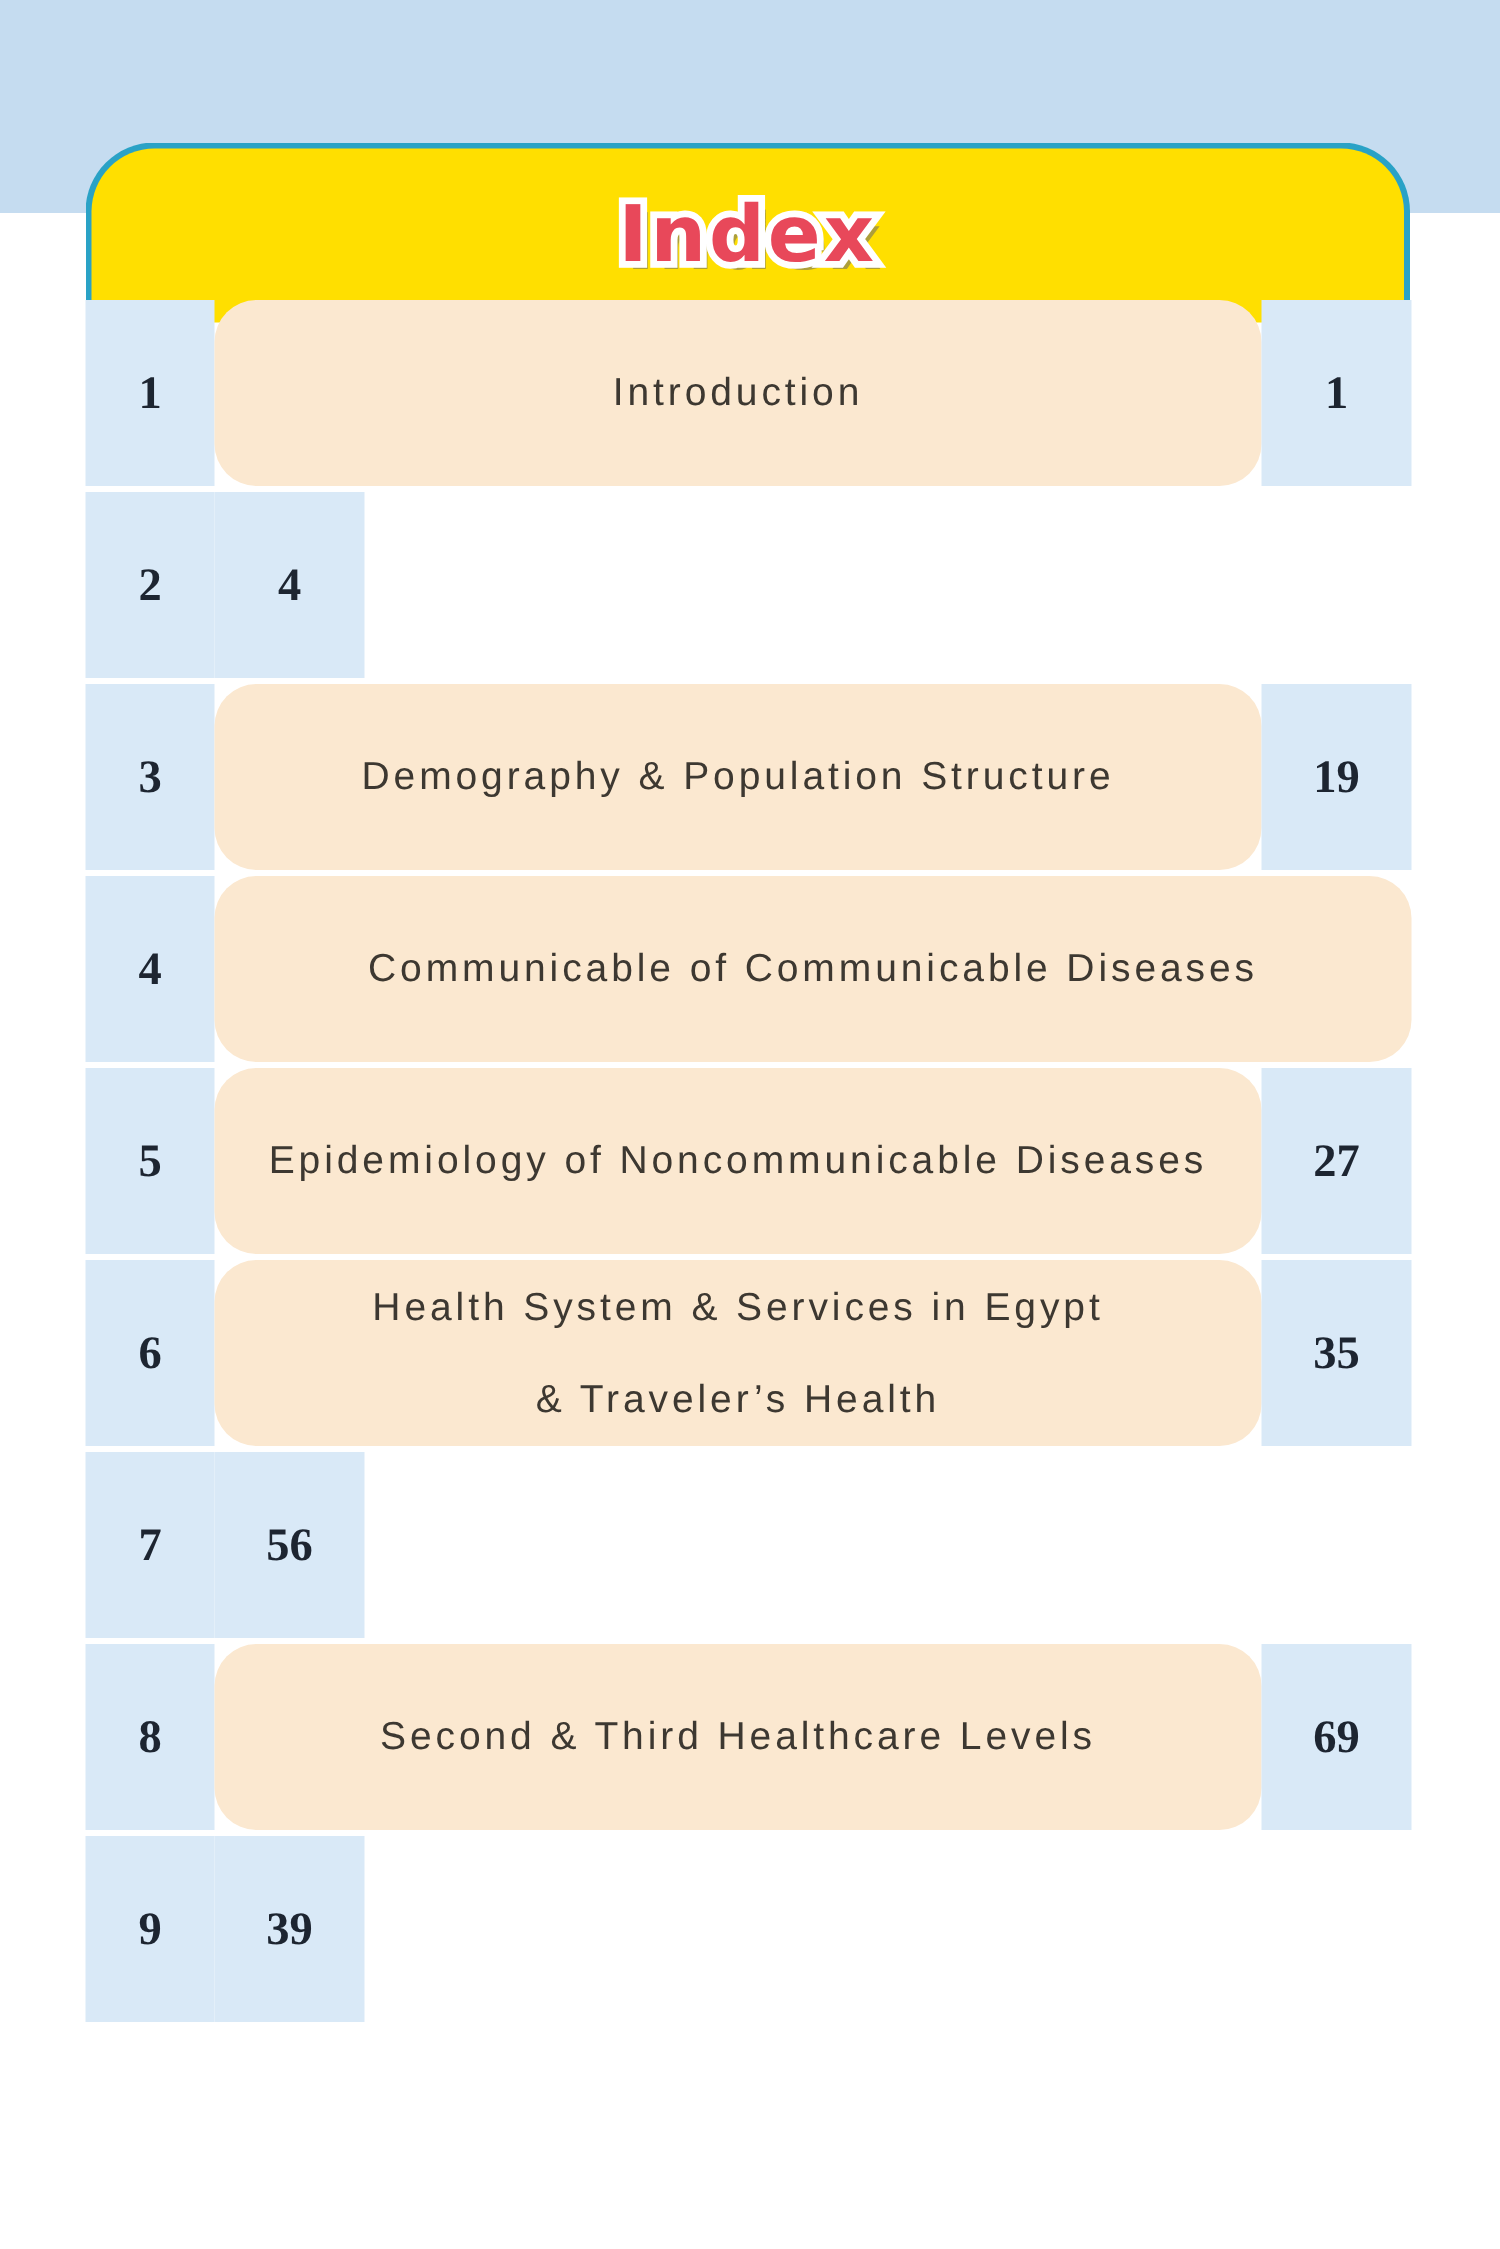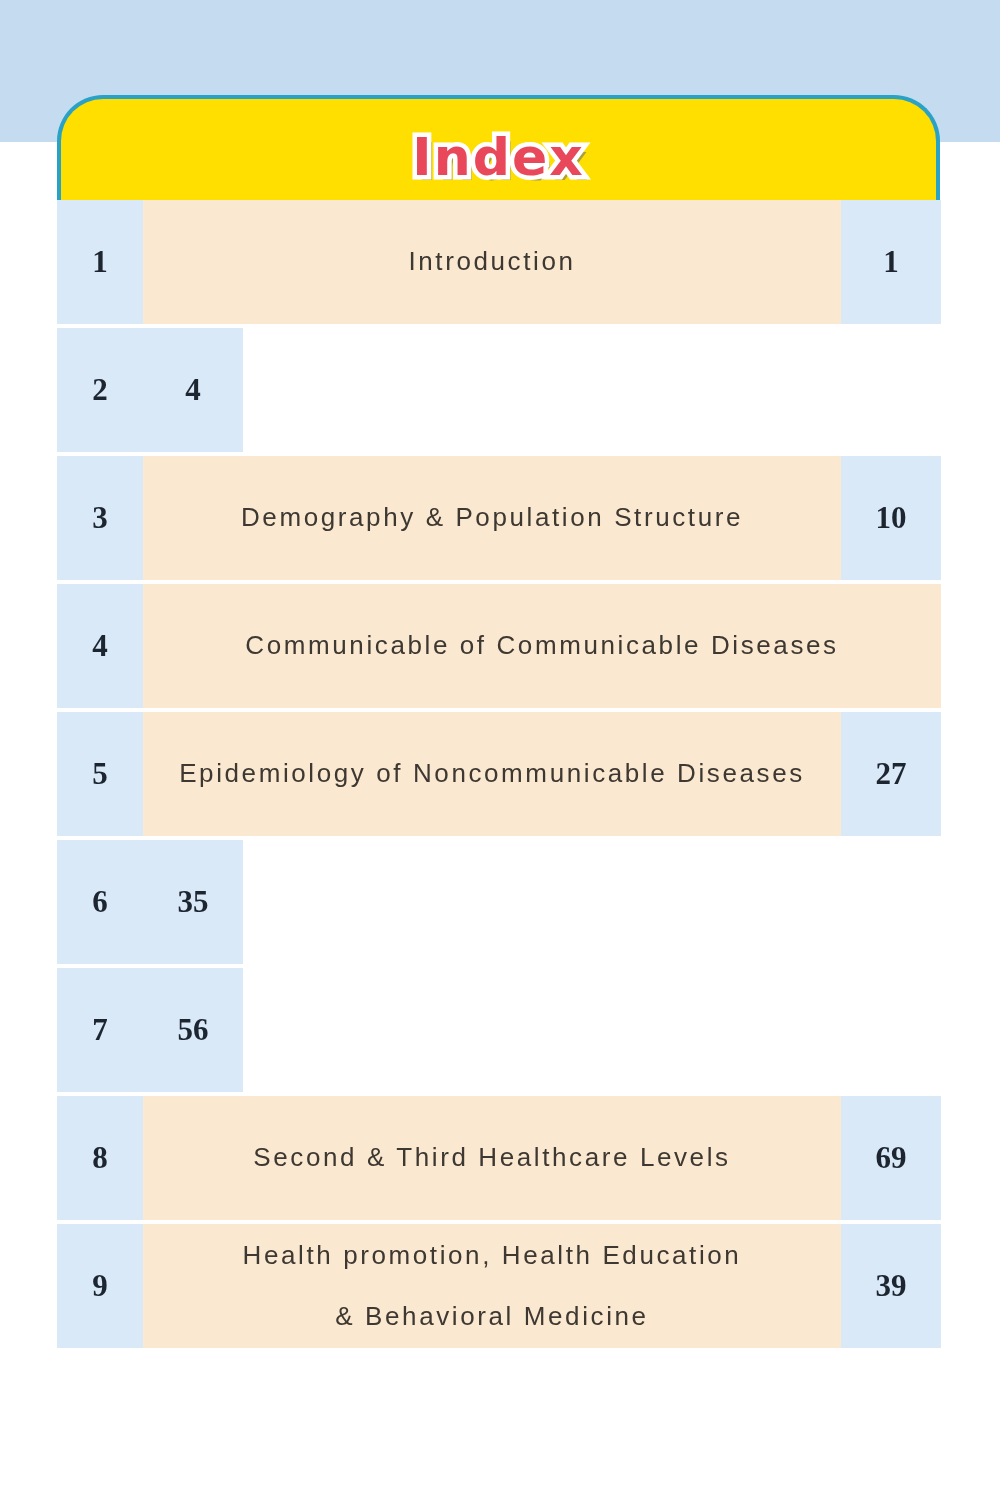--- a/index.html
+++ b/index.html
@@ -59,21 +59,21 @@
   .row{
     display:flex;
     height:124px;
     margin-bottom:4px;
   }
   .cell{
     display:flex;align-items:center;justify-content:center;
     box-sizing:border-box;
   }
   .cell.num{width:86px;background:var(--cell-blue);}
-  .cell.titlec{flex:1;background:var(--cell-peach);padding:0 20px;}
+  .cell.titlec{flex:1;background:var(--cell-peach);padding:0 20px;border-radius:28px;}
   .cell.page{width:100px;background:var(--cell-blue);}
   .chapter-num,.page-num{
     font-family:"Liberation Serif","DejaVu Serif",serif;
     font-weight:bold;
     font-size:31px;
     color:var(--number-color);
   }
   .chapter-title{
     font-family:"Liberation Sans",sans-serif;
     font-size:26px;
@@ -116,21 +116,21 @@
   </div>
 
   <div class="row">
     <div class="cell num">
       <span class="chapter-num">3</span>
     </div>
     <div class="cell titlec">
       <span class="chapter-title">Demography &amp; Population Structure</span>
     </div>
     <div class="cell page">
-      <span class="page-num">10</span>
+      <span class="page-num">19</span>
     </div>
   </div>
 
   <div class="row">
     <div class="cell num">
       <span class="chapter-num">4</span>
     </div>
     <div class="cell titlec">
       <span class="chapter-title">Communicable of Communicable Diseases</span>
     </div>
@@ -144,20 +144,24 @@
       <span class="chapter-title">Epidemiology of Noncommunicable Diseases</span>
     </div>
     <div class="cell page">
       <span class="page-num">27</span>
     </div>
   </div>
 
   <div class="row">
     <div class="cell num">
       <span class="chapter-num">6</span>
+    </div>
+    <div class="cell titlec">
+      <span class="chapter-title">Health System &amp; Services in Egypt
+&amp; Traveler’s Health</span>
     </div>
     <div class="cell page">
       <span class="page-num">35</span>
     </div>
   </div>
 
   <div class="row">
     <div class="cell num">
       <span class="chapter-num">7</span>
     </div>
@@ -175,21 +179,17 @@
     </div>
     <div class="cell page">
       <span class="page-num">69</span>
     </div>
   </div>
 
   <div class="row">
     <div class="cell num">
       <span class="chapter-num">9</span>
     </div>
-    <div class="cell titlec">
-      <span class="chapter-title">Health promotion, Health Education
-&amp; Behavioral Medicine</span>
-    </div>
     <div class="cell page">
       <span class="page-num">39</span>
     </div>
   </div>
 </div>
 
 </body></html>

